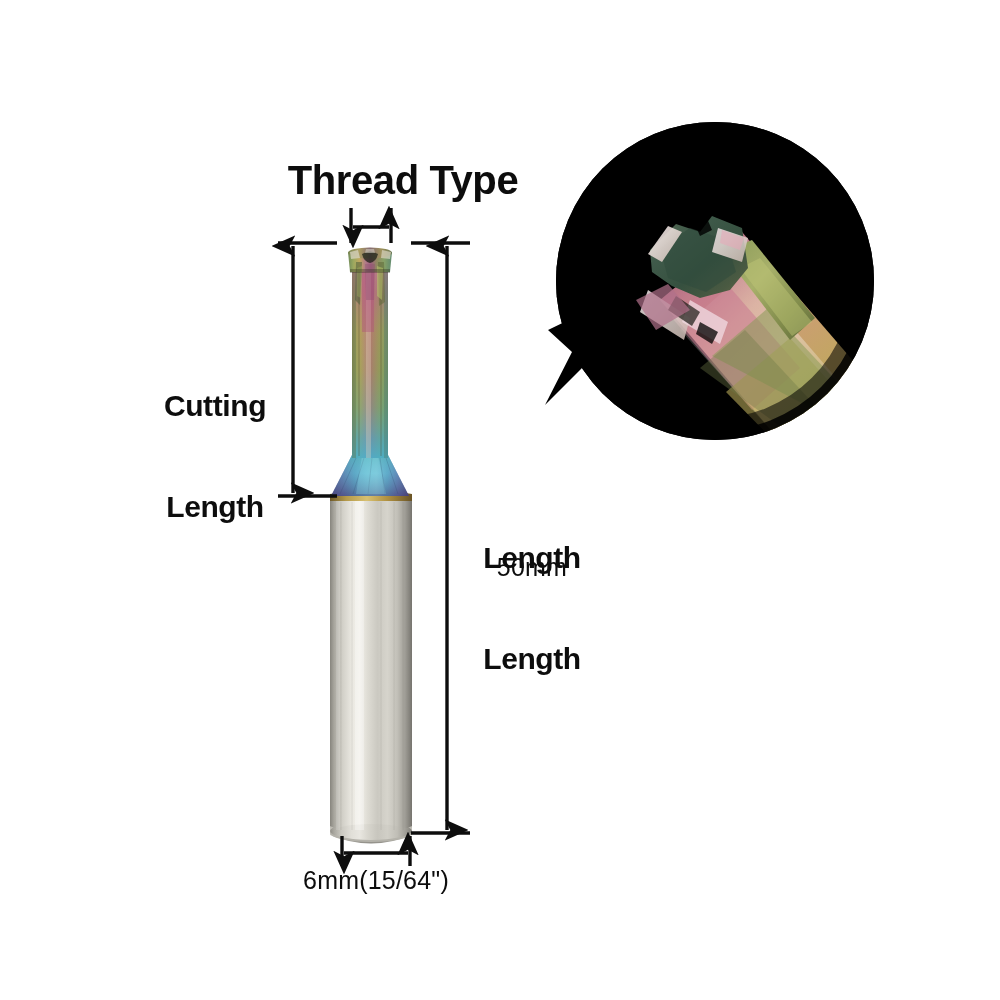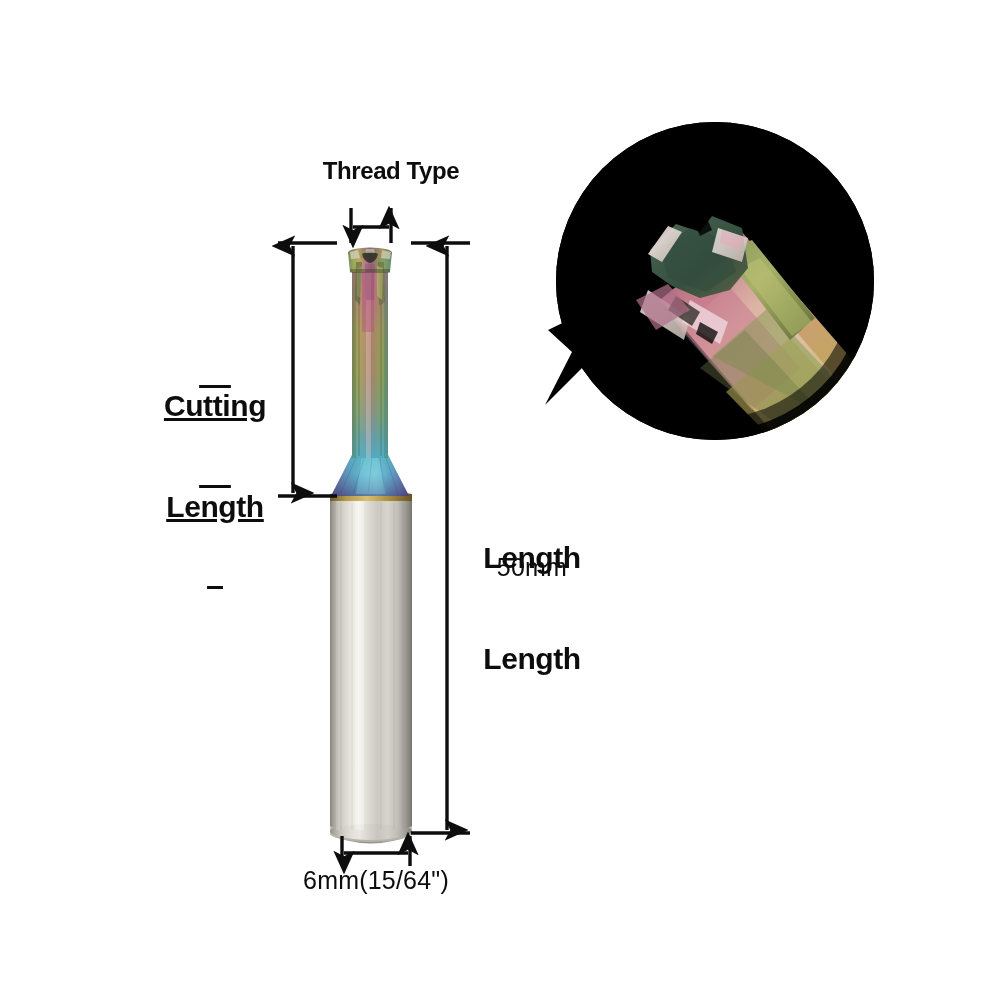--- a/index.html
+++ b/index.html
@@ -26,32 +26,31 @@
   }
   .lbl-bold {
     font-weight: 700;
     letter-spacing: -0.4px;
   }
   .lbl-light {
     font-weight: 400;
     letter-spacing: 0.2px;
   }
   #thread-type-label {
-    left: 246px;
+    left: 258px;
     top: 158px;
     width: 290px;
-    font-size: 24px;
+    font-size: 40px;
     text-align: center;
   }
   #cutting-length-label {
     left: 120px;
     top: 322px;
     width: 190px;
     font-size: 30px;
-    text-decoration: underline;
   }
   #total-length-label {
     left: 452px;
     top: 474px;
     width: 160px;
     font-size: 30px;
   }
   #total-length-value {
     left: 452px;
     top: 553px;

